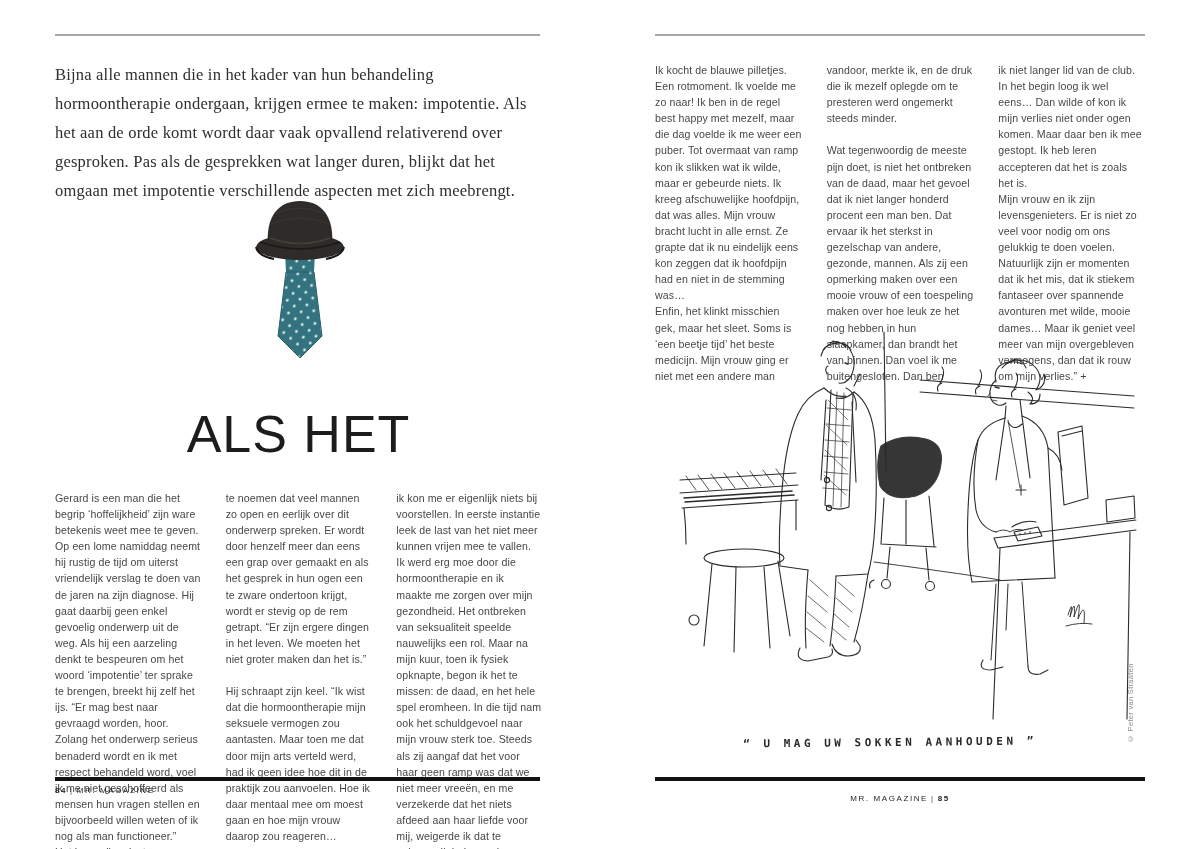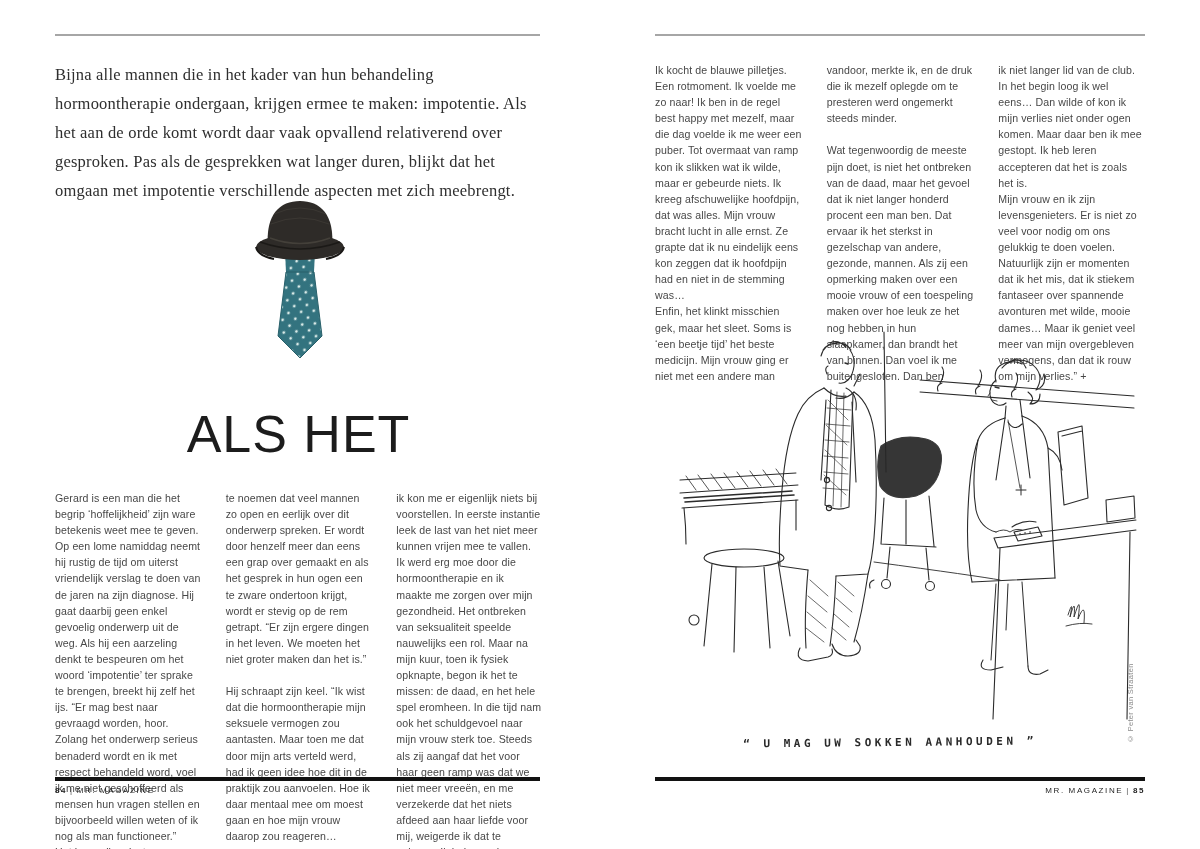--- a/index.html
+++ b/index.html
@@ -46,21 +46,21 @@
   .cartoon-credit {
     position:absolute; left:1126px; top:628px; height:115px;
     writing-mode:vertical-rl; transform:rotate(180deg);
     font-size:7.5px; color:#8a8a8a; letter-spacing:0.3px;
   }
 
   .footer {
     position:absolute; top:786px; font-size:8px; letter-spacing:1.6px; color:#1e1e1e;
   }
   .footer.left { left:55px; }
-  .footer.right { left:655px; width:490px; text-align:right; }
+  .footer.right { left:655px; width:490px; text-align:center;margin-top:8px; }
   .footer .num { font-weight:bold; }
   .footer .sep { color:#555; padding:0 3px; }
 </style>
 </head>
 <body>
 
 <div class="spread">
 
   <div class="rule-top left"></div>
   <div class="rule-top right"></div>

